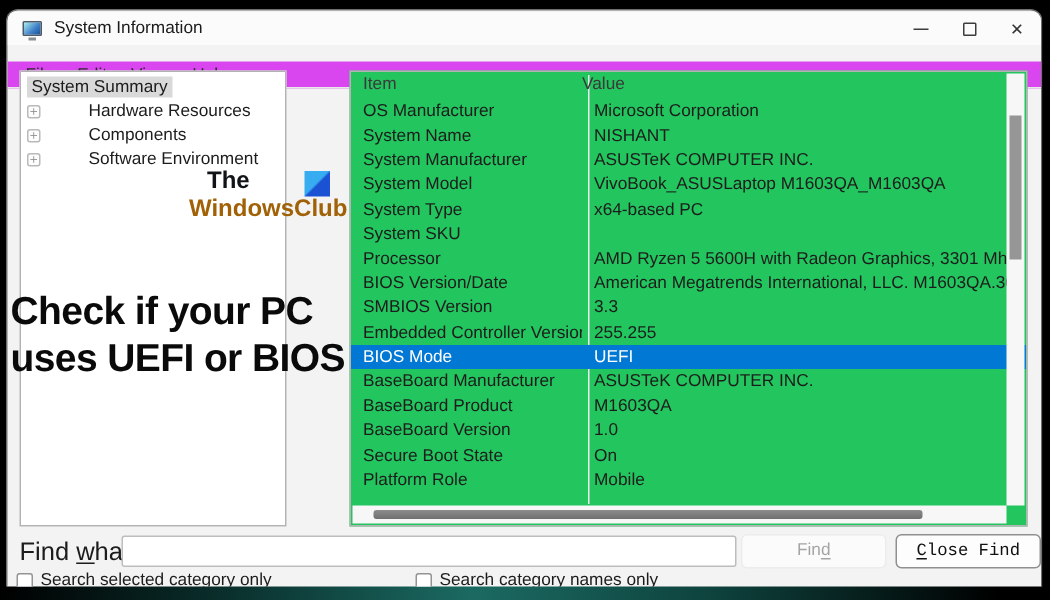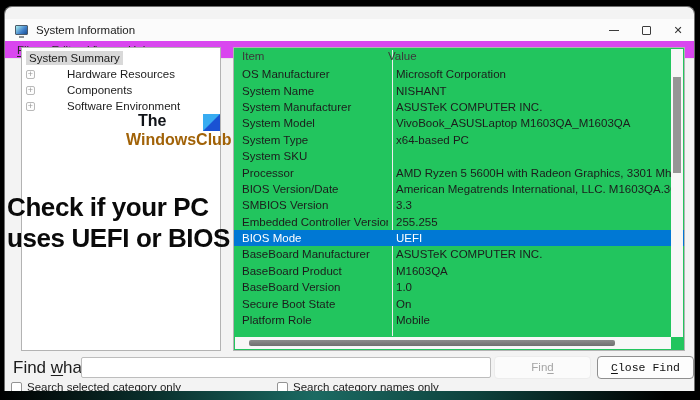--- a/index.html
+++ b/index.html
@@ -8,40 +8,40 @@
 
   
   .wallpaper { position:absolute; left:0; bottom:0; width:700px; height:13px;
     background:linear-gradient(95deg,#000 0%,#0a302d 22%,#1b6a62 45%,#0e423d 68%,#000 95%); }
 
   
   .window { position:absolute; left:4px; top:6px; width:691px; height:385px;
     background:#f3f3f3; border:1px solid #6f6f6f; border-bottom:none;
     border-radius:8px 8px 0 0; overflow:hidden; }
 
-  .titlebar { position:absolute; left:0; top:12px; right:0; height:22px;
+  .titlebar { position:absolute; left:0; top:1px; right:0; height:22px;
     background:#fbfbfb; display:flex; align-items:center; padding-left:10px; }
   .app-icon { width:13px; height:10px; border:1px solid #4a5a6a; border-radius:1px;
     background:linear-gradient(135deg,#aee,#3f7fc9 60%,#1b4f94); position:relative; }
   .app-icon::after { content:""; position:absolute; left:3px; top:10px; width:5px; height:2px;
     background:#8a8f94; }
   .title-text { font-size:11.5px; color:#1b1b1b; margin-left:8px; }
   .win-controls { margin-left:auto; display:flex; height:22px; }
   .win-btn { width:32px; height:22px; display:flex; align-items:center; justify-content:center;
     font-size:11px; color:#333; }
   .max-glyph { width:9px; height:9px; border:1px solid #3c3c3c; border-radius:1px; }
   .min-glyph { width:10px; height:1px; background:#3c3c3c; }
 
   .menubar { position:absolute; left:0; top:34px; right:0; height:18px; background:#d946ef;
     border-bottom:1px solid #e8e8e8; display:flex; align-items:center; padding-left:4px; }
   .menu-item { font-size:11.5px; color:#2a2a2a; padding:1px 8px; }
   u { text-decoration-thickness:1px; text-underline-offset:2px; }
 
   
-  .left-panel { position:absolute; left:16px; top:40px; width:200px; height:304px;
+  .left-panel { position:absolute; left:8px; top:40px; width:178px; height:304px;
     background:#fff; border:1px solid #b3b3b3; padding-top:2px; }
   .tree-row { display:flex; align-items:center; height:16px; font-size:11.5px; color:#1c1c1c;
     padding-left:4px; }
   .tree-row.sel .tree-label { background:#d9d9d9; padding:1px 3px; }
   .tree-label { white-space:nowrap;padding-left:28px; }
   .expand-box { width:9px; height:9px; border:1px solid #b9b9b9; border-radius:2px;
     color:#9a9a9a; font-size:9px; line-height:7px; text-align:center; margin-right:4px;
     background:#fdfdfd; flex:0 0 auto; }
 
   .right-panel { position:absolute; left:228px; top:40px; width:452px; height:304px;

